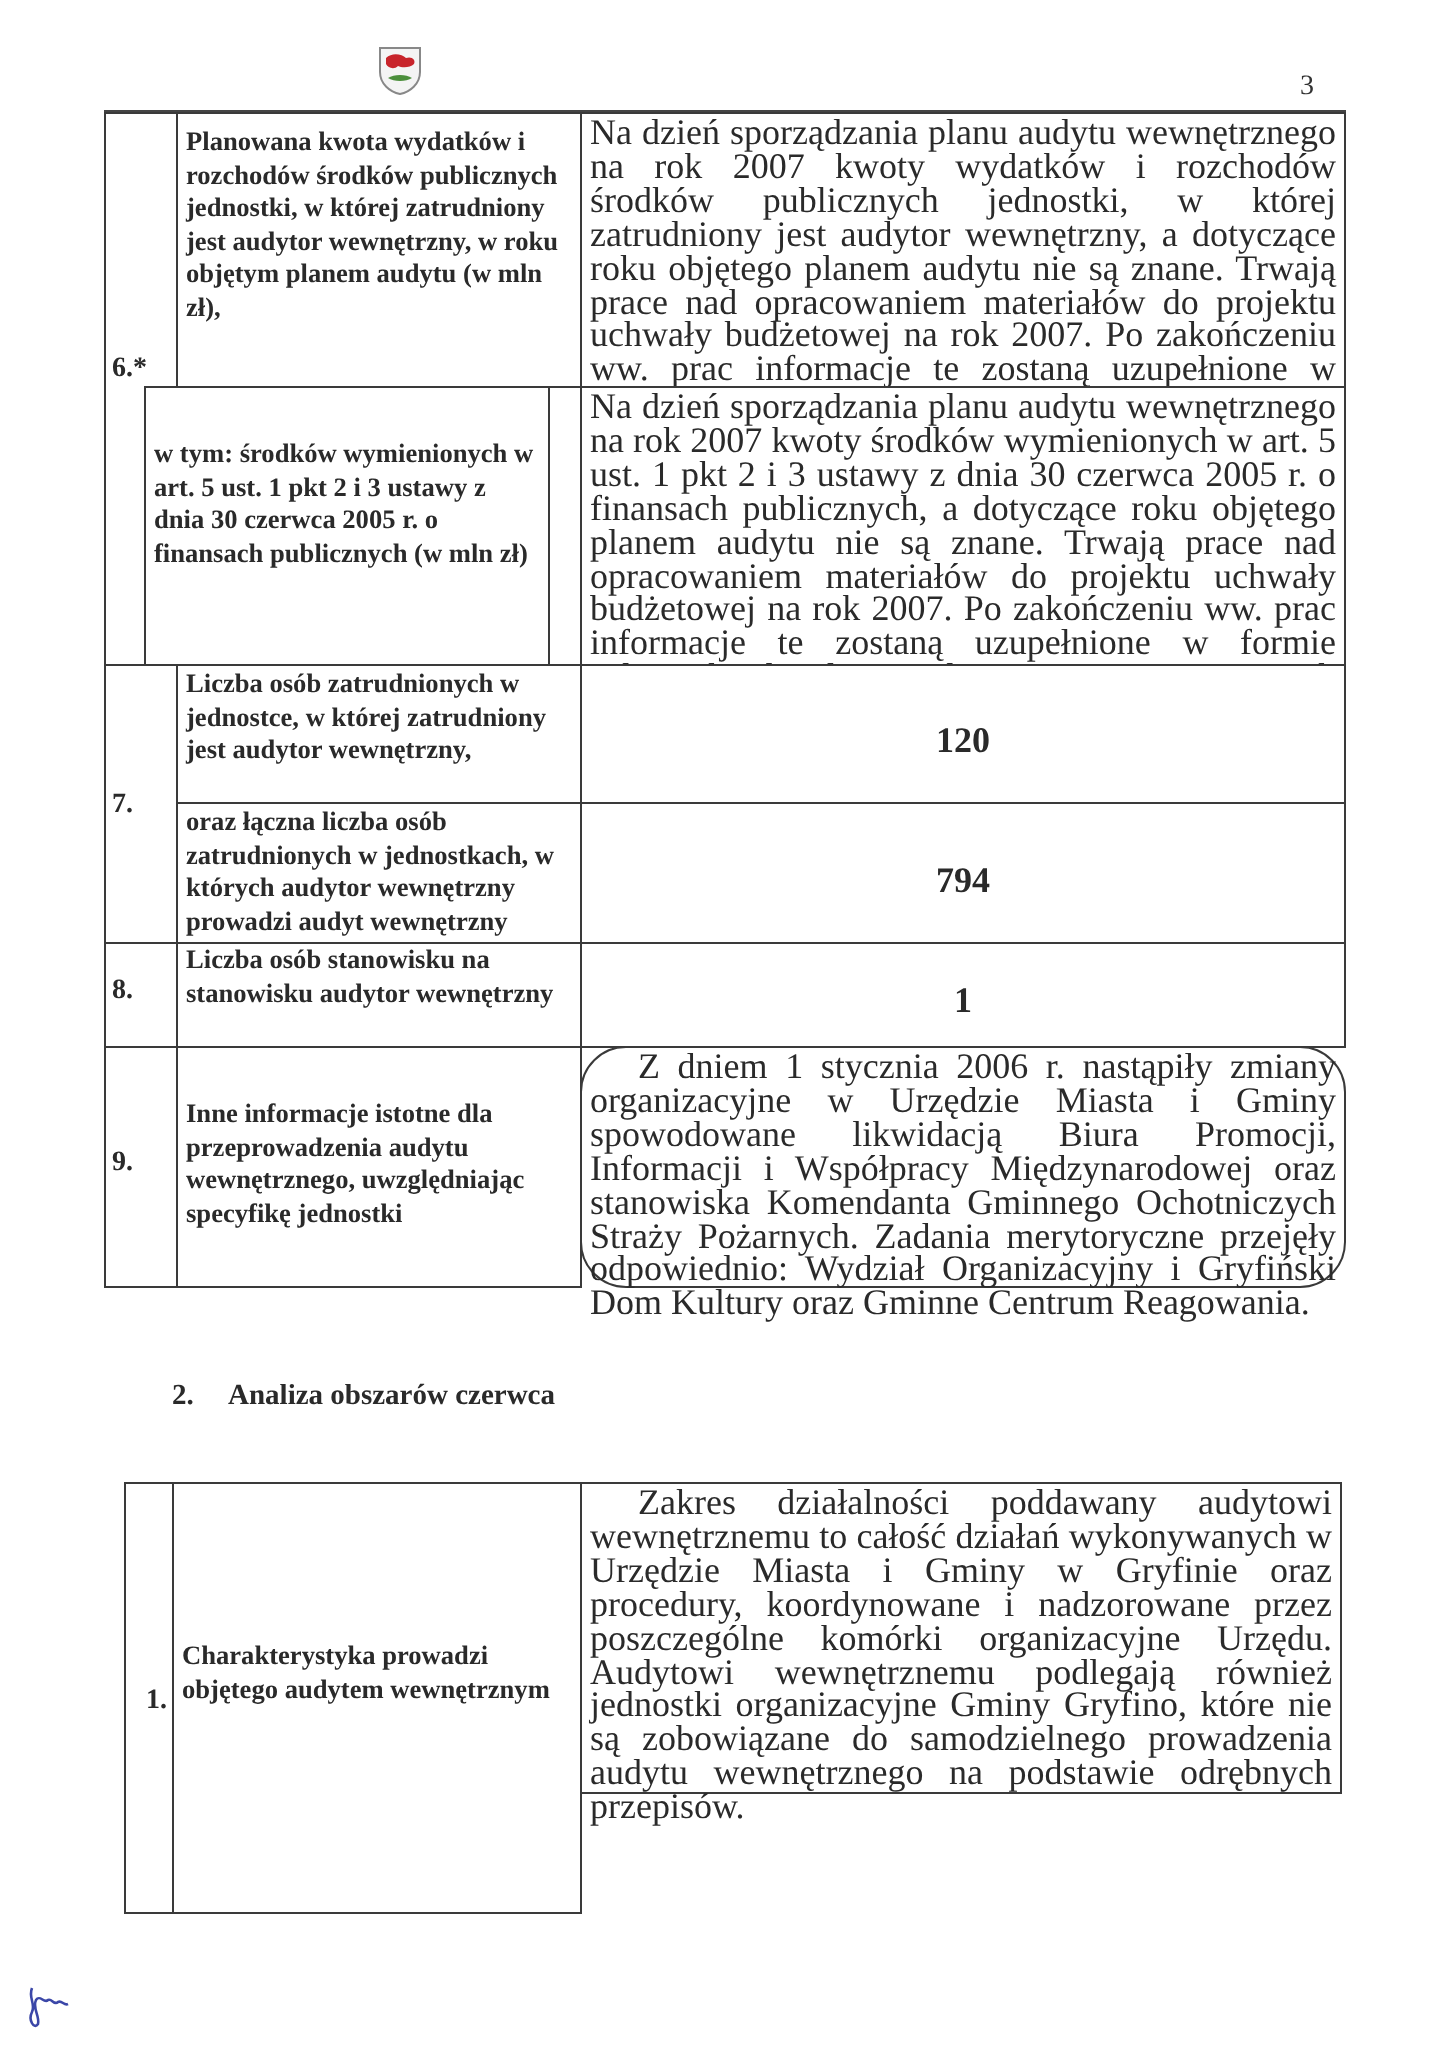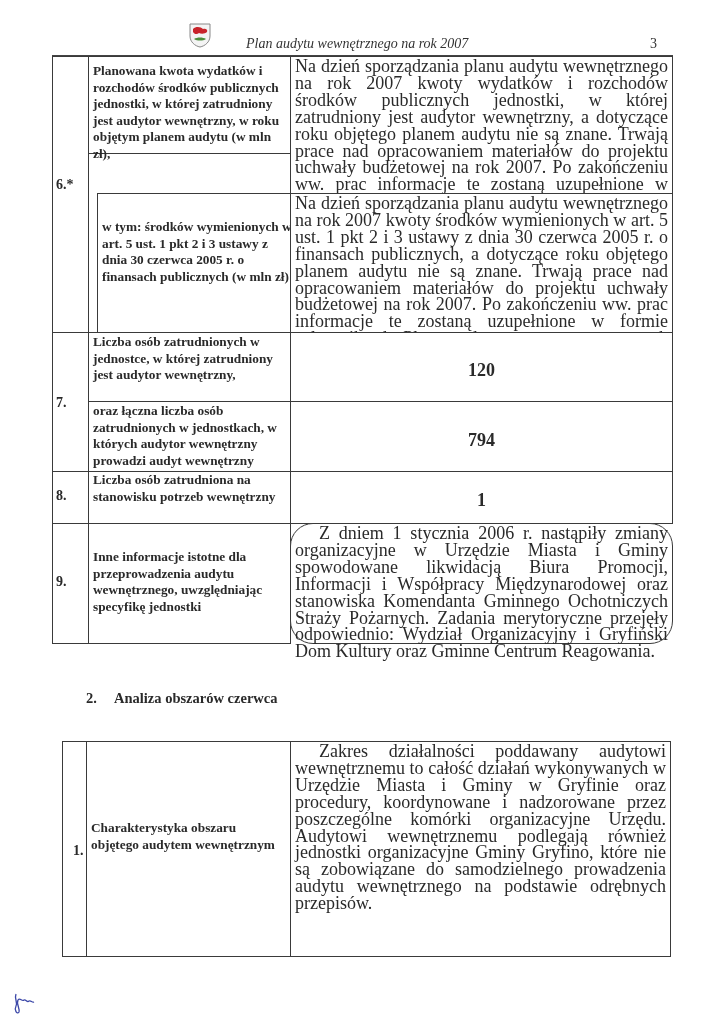--- a/index.html
+++ b/index.html
@@ -25,37 +25,36 @@
   </style>
 </head>
 <body>
 
 <div class="header">
   <svg class="crest" viewBox="0 0 26 26">
     <path d="M3 2 H23 V14 C23 20 18 24 13 25 C8 24 3 20 3 14 Z" fill="#f4f4f4" stroke="#888" stroke-width="1"></path>
     <path d="M6 7 C9 4 14 5 16 7 C19 6 21 8 20 10 C18 12 14 12 12 11 C10 13 7 12 6 10 Z" fill="#c8242b"></path>
     <path d="M7 17 C10 15 16 15 19 17 C16 19 10 19 7 17 Z" fill="#4c8f3c"></path>
   </svg>
-  <div class="header-title">Plan audytu wewnętrznego na rok 2007</div>
   <div class="page-num">3</div>
   <div class="header-rule"></div>
 </div>
 
 <div>
 
   <div class="cell" style="left:52px; top:56px; width:37px; height:277px;">
     <div class="num" style="top:120px;">6.*</div>
   </div>
-  <div class="cell" style="left:88px; top:56px; width:203px; height:98px;">
+  <div class="cell" style="left:88px; top:56px; width:203px; height:138px;">
     <div class="label" style="top:6px;">Planowana kwota wydatków i rozchodów środków publicznych jednostki, w której zatrudniony jest audytor wewnętrzny, w roku objętym planem audytu (w mln zł),</div>
   </div>
   <div class="cell" style="left:290px; top:56px; width:383px; height:138px;">
     <div class="para" style="top:1px;">Na dzień sporządzania planu audytu wewnętrznego na rok 2007 kwoty wydatków i rozchodów środków publicznych jednostki, w której zatrudniony jest audytor wewnętrzny, a dotyczące roku objętego planem audytu nie są znane. Trwają prace nad opracowaniem materiałów do projektu uchwały budżetowej na rok 2007. Po zakończeniu ww. prac informacje te zostaną uzupełnione w formie załącznika do Planu audytu wewnętrznego na rok 2007.</div>
   </div>
-  <div class="cell" style="left:97px; top:193px; width:203px; height:140px;padding-left:28px;">
+  <div class="cell" style="left:72px; top:193px; width:203px; height:140px;padding-left:28px;">
     <div class="label" style="top:25px;">w tym: środków wymienionych w art. 5 ust. 1 pkt 2 i 3 ustawy z dnia 30 czerwca 2005 r. o finansach publicznych (w mln zł)</div>
   </div>
   <div class="cell" style="left:290px; top:193px; width:383px; height:140px;">
     <div class="para" style="top:1px;">Na dzień sporządzania planu audytu wewnętrznego na rok 2007 kwoty środków wymienionych w art. 5 ust. 1 pkt 2 i 3 ustawy z dnia 30 czerwca 2005 r. o finansach publicznych, a dotyczące roku objętego planem audytu nie są znane. Trwają prace nad opracowaniem materiałów do projektu uchwały budżetowej na rok 2007. Po zakończeniu ww. prac informacje te zostaną uzupełnione w formie załącznika do Planu audytu wewnętrznego na rok 2007.</div>
   </div>
 
   <div class="cell" style="left:52px; top:332px; width:37px; height:140px;">
     <div class="num" style="top:62px;">7.</div>
   </div>
   <div class="cell" style="left:88px; top:332px; width:203px; height:70px;">
@@ -68,21 +67,21 @@
     <div class="label" style="top:1px;">oraz łączna liczba osób zatrudnionych w jednostkach, w których audytor wewnętrzny prowadzi audyt wewnętrzny</div>
   </div>
   <div class="cell" style="left:290px; top:401px; width:383px; height:71px;">
     <div class="value" style="top:28px;">794</div>
   </div>
 
   <div class="cell" style="left:52px; top:471px; width:37px; height:53px;">
     <div class="num" style="top:16px;">8.</div>
   </div>
   <div class="cell" style="left:88px; top:471px; width:203px; height:53px;">
-    <div class="label" style="top:0px;">Liczba osób zatrudniona na stanowisku potrzeb wewnętrzny</div>
+    <div class="label" style="top:0px;">Liczba osób stanowisku na stanowisku audytor wewnętrzny</div>
   </div>
   <div class="cell" style="left:290px; top:471px; width:383px; height:53px;">
     <div class="value" style="top:18px;">1</div>
   </div>
 
   <div class="cell" style="left:52px; top:523px; width:37px; height:121px;">
     <div class="num" style="top:50px;">9.</div>
   </div>
   <div class="cell" style="left:88px; top:523px; width:203px; height:121px;">
     <div class="label" style="top:25px;">Inne informacje istotne dla przeprowadzenia audytu wewnętrznego, uwzględniając specyfikę jednostki</div>
@@ -94,22 +93,22 @@
 
 <div class="section-heading">
   <span class="sn">2.</span><span>Analiza obszarów czerwca</span>
 </div>
 
 <div>
   <div class="cell" style="left:62px; top:741px; width:25px; height:216px;">
     <div class="num" style="top:101px; left:10px;">1.</div>
   </div>
   <div class="cell" style="left:86px; top:741px; width:205px; height:216px;">
-    <div class="label" style="top:78px;">Charakterystyka obszaru objętego audytem wewnętrznym</div>
+    <div class="label" style="top:78px;">Charakterystyka prowadzi objętego audytem wewnętrznym</div>
   </div>
-  <div class="cell" style="left:290px; top:741px; width:381px; height:216px;">
+  <div class="cell" style="left:290px; top:741px; width:381px; height:156px;">
     <div class="para indent" style="top:1px;">Zakres działalności poddawany audytowi wewnętrznemu to całość działań wykonywanych w Urzędzie Miasta i Gminy w Gryfinie oraz procedury, koordynowane i nadzorowane przez poszczególne komórki organizacyjne Urzędu. Audytowi wewnętrznemu podlegają również jednostki organizacyjne Gminy Gryfino, które nie są zobowiązane do samodzielnego prowadzenia audytu wewnętrznego na podstawie odrębnych przepisów.</div>
   </div>
 </div>
 
 <svg class="signature" width="30" height="30" viewBox="0 0 30 30">
   <path d="M6 4 C4 9 8 12 6 16 C4 20 7 25 9 22 C10 18 6 14 8 10 C10 7 12 12 14 10 C16 9 17 13 19 11 C21 10 22 13 24 12" fill="none" stroke="#3b47a8" stroke-width="1.3"></path>
 </svg>
 
 </body></html>

